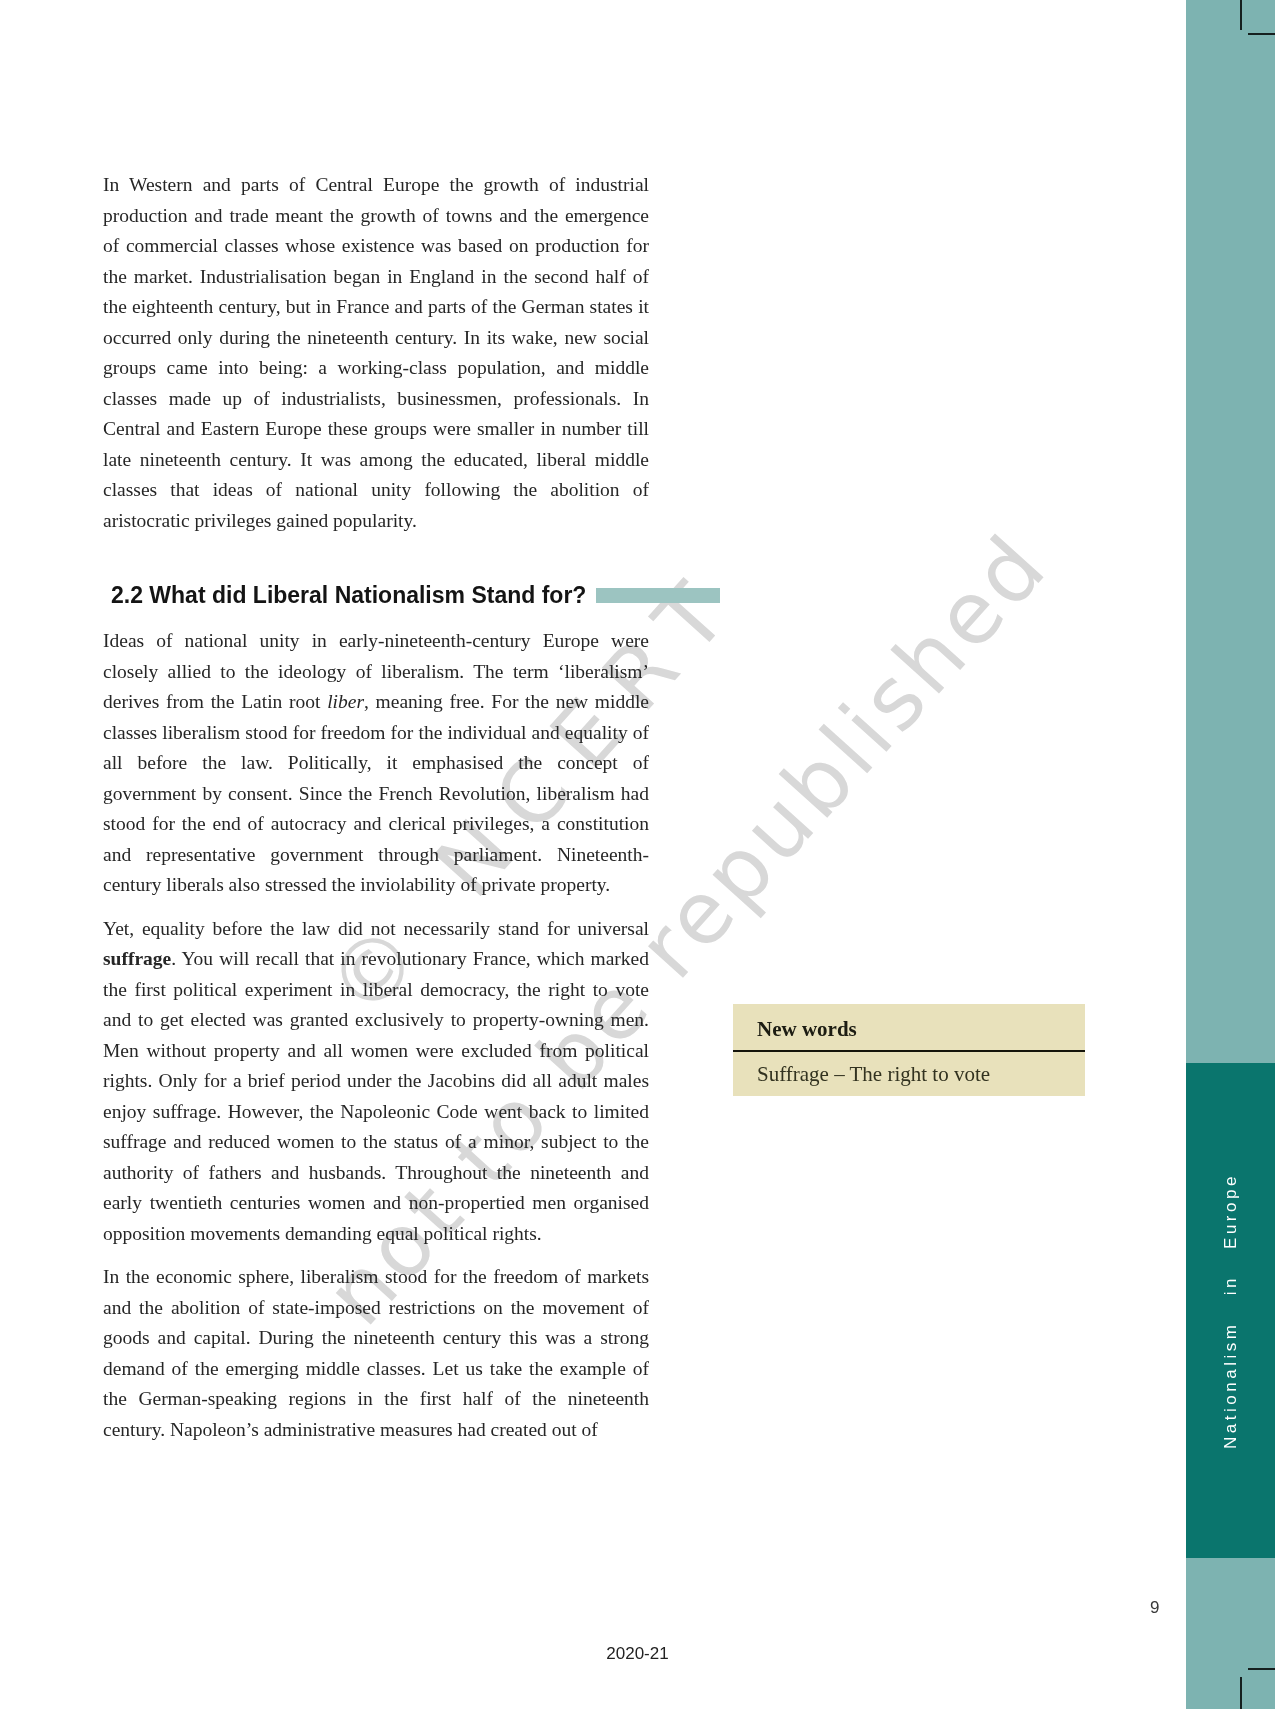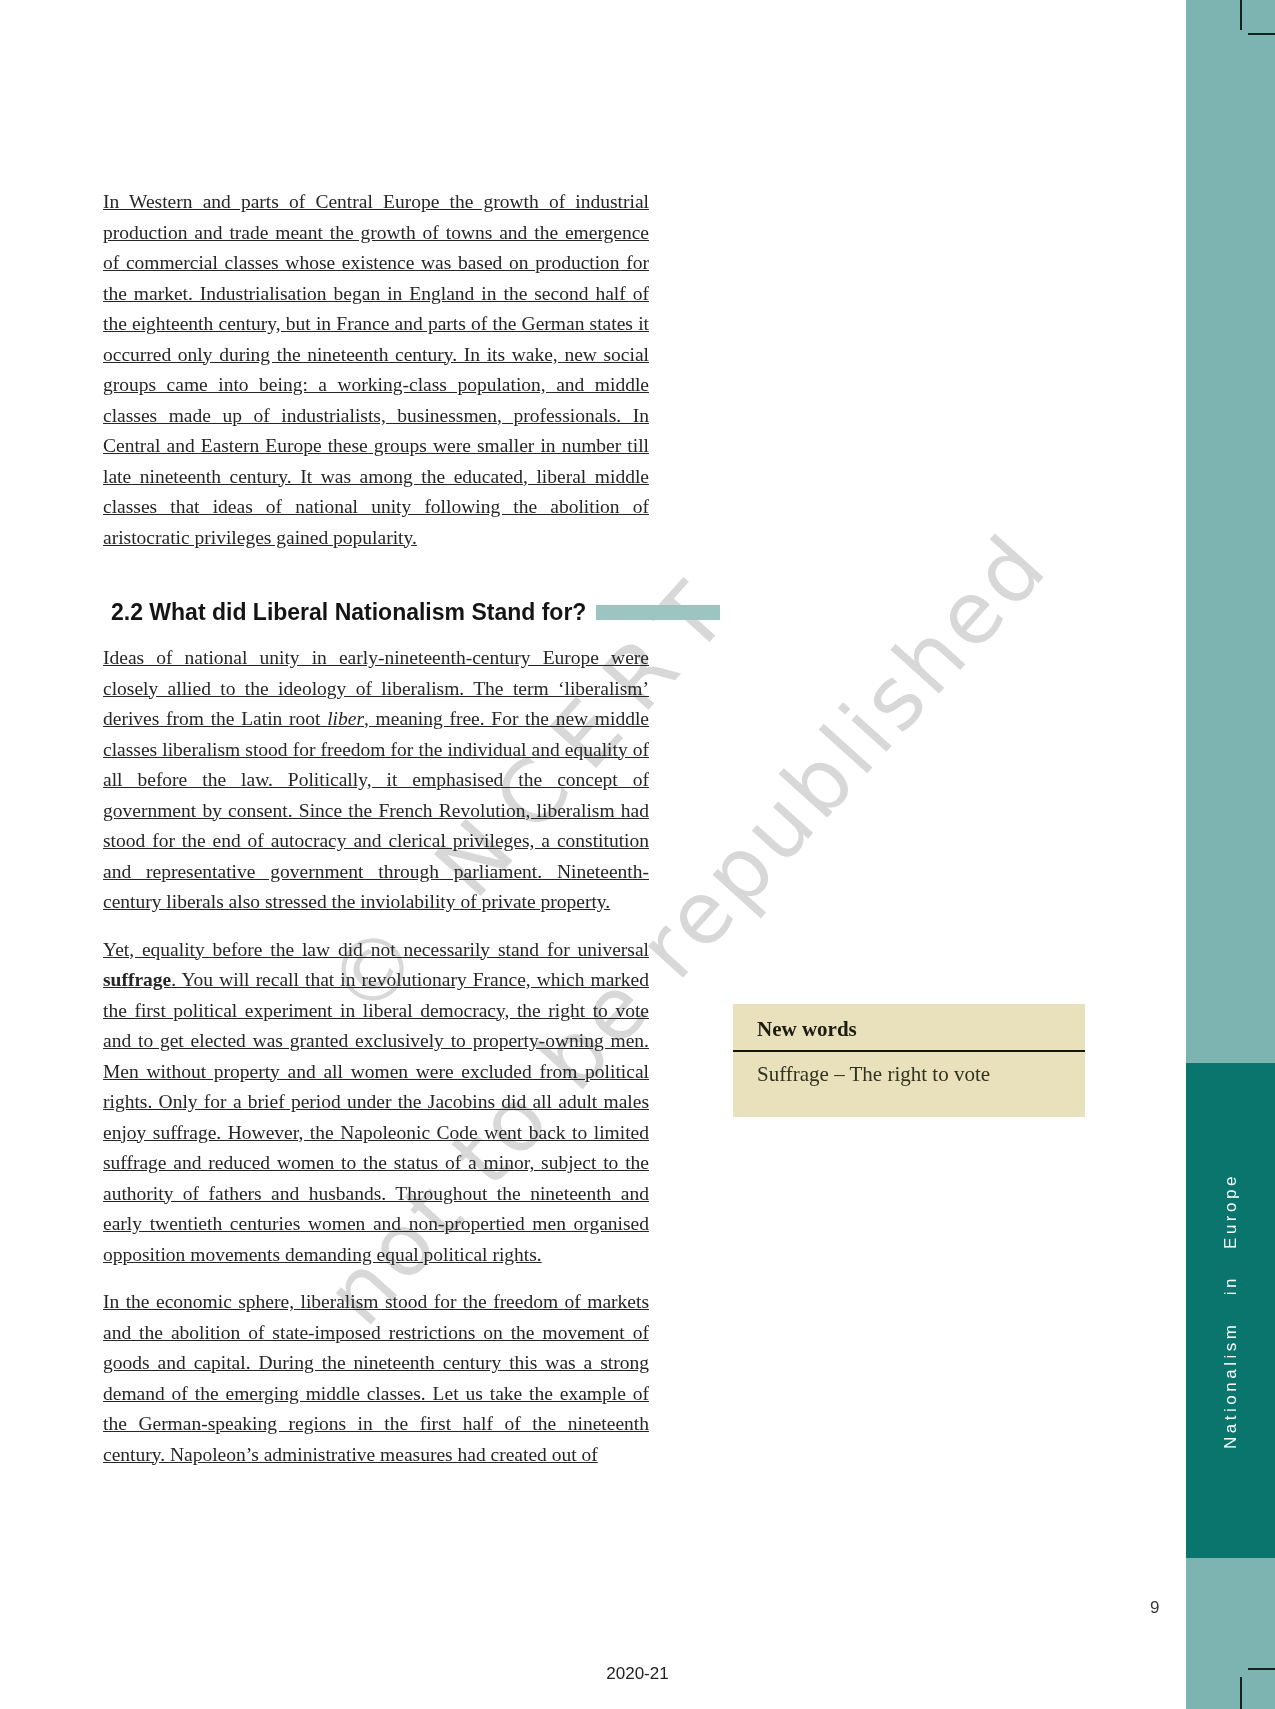--- a/index.html
+++ b/index.html
@@ -31,42 +31,42 @@
     display:flex; flex-direction:column; align-items:center; justify-content:center;
     gap:105px; transform:rotate(-48deg); z-index:0;
     color:#d8d8d8; font-family:"DejaVu Sans", sans-serif; pointer-events:none;
   }
   .wm-line1 { font-size:86px; letter-spacing:24px; white-space:nowrap; }
   .wm-line2 { font-size:86px; letter-spacing:5px; white-space:nowrap; }
 
   
   .main { position:absolute; left:103px; top:170px; width:546px; z-index:1; }
   .main p {
-    margin:17px 0 13px 0; font-size:19.5px; line-height:30.5px;
-    text-align:justify; color:#262626;text-decoration:underline;
+    margin:0 0 13px 0; font-size:19.5px; line-height:30.5px;
+    text-align:justify; color:#262626;
   }
   .it { font-style:italic; }
   .bd { font-weight:bold; }
 
   .heading {
     display:flex; align-items:center; margin:46px 0 17px 8px;
     font-family:"Liberation Sans", sans-serif; font-weight:bold;
     font-size:23px; color:#141414; white-space:nowrap;
   }
   .heading-bar { display:inline-block; width:124px; height:15px; background:#9cc4c1; margin-left:10px; flex:none; }
 
   
   .new-words { position:absolute; left:733px; top:1004px; width:352px; background:#e8e1bb; z-index:1; }
   .new-words-title { font-weight:bold; font-size:21px; color:#1c1c12; padding:13px 24px 8px 24px; }
   .new-words-rule { border-bottom:2px solid #15150b; width:100%; }
-  .new-words-entry { font-size:21px; color:#32321f; padding:10px 24px 30px 24px; }
+  .new-words-entry { font-size:21px; color:#32321f; padding:10px 24px 9px 24px; }
 
   
   .page-number { position:absolute; left:1150px; top:1598px; font-family:"Liberation Sans", sans-serif; font-size:17px; color:#3a3a3a; z-index:1; }
-  .footer-edition { position:absolute; left:0; top:1644px; width:1275px; text-align:center; font-family:"Liberation Sans", sans-serif; font-size:17px; color:#222; z-index:1;margin-top:20px; }
+  .footer-edition { position:absolute; left:0; top:1644px; width:1275px; text-align:center; font-family:"Liberation Sans", sans-serif; font-size:17px; color:#222; z-index:1; }
 </style>
 </head>
 <body>
 
 <div class="page">
 
   <div class="watermark">
     <div class="wm-line1">© NCERT</div>
     <div class="wm-line2">not to be republished</div>
   </div>

